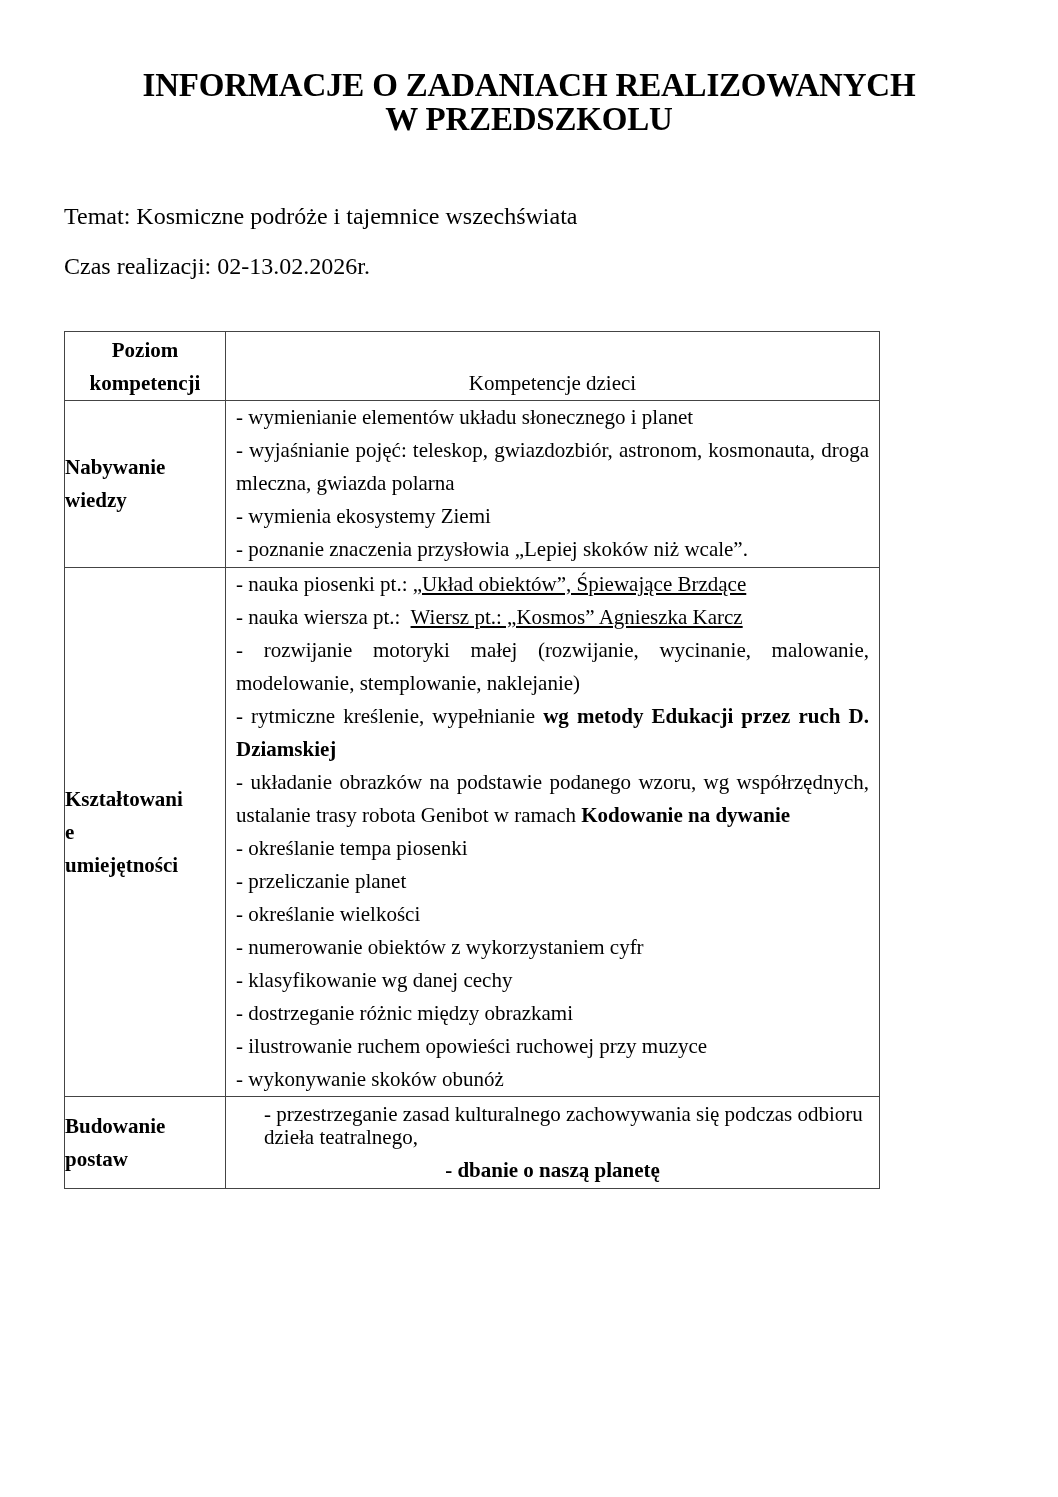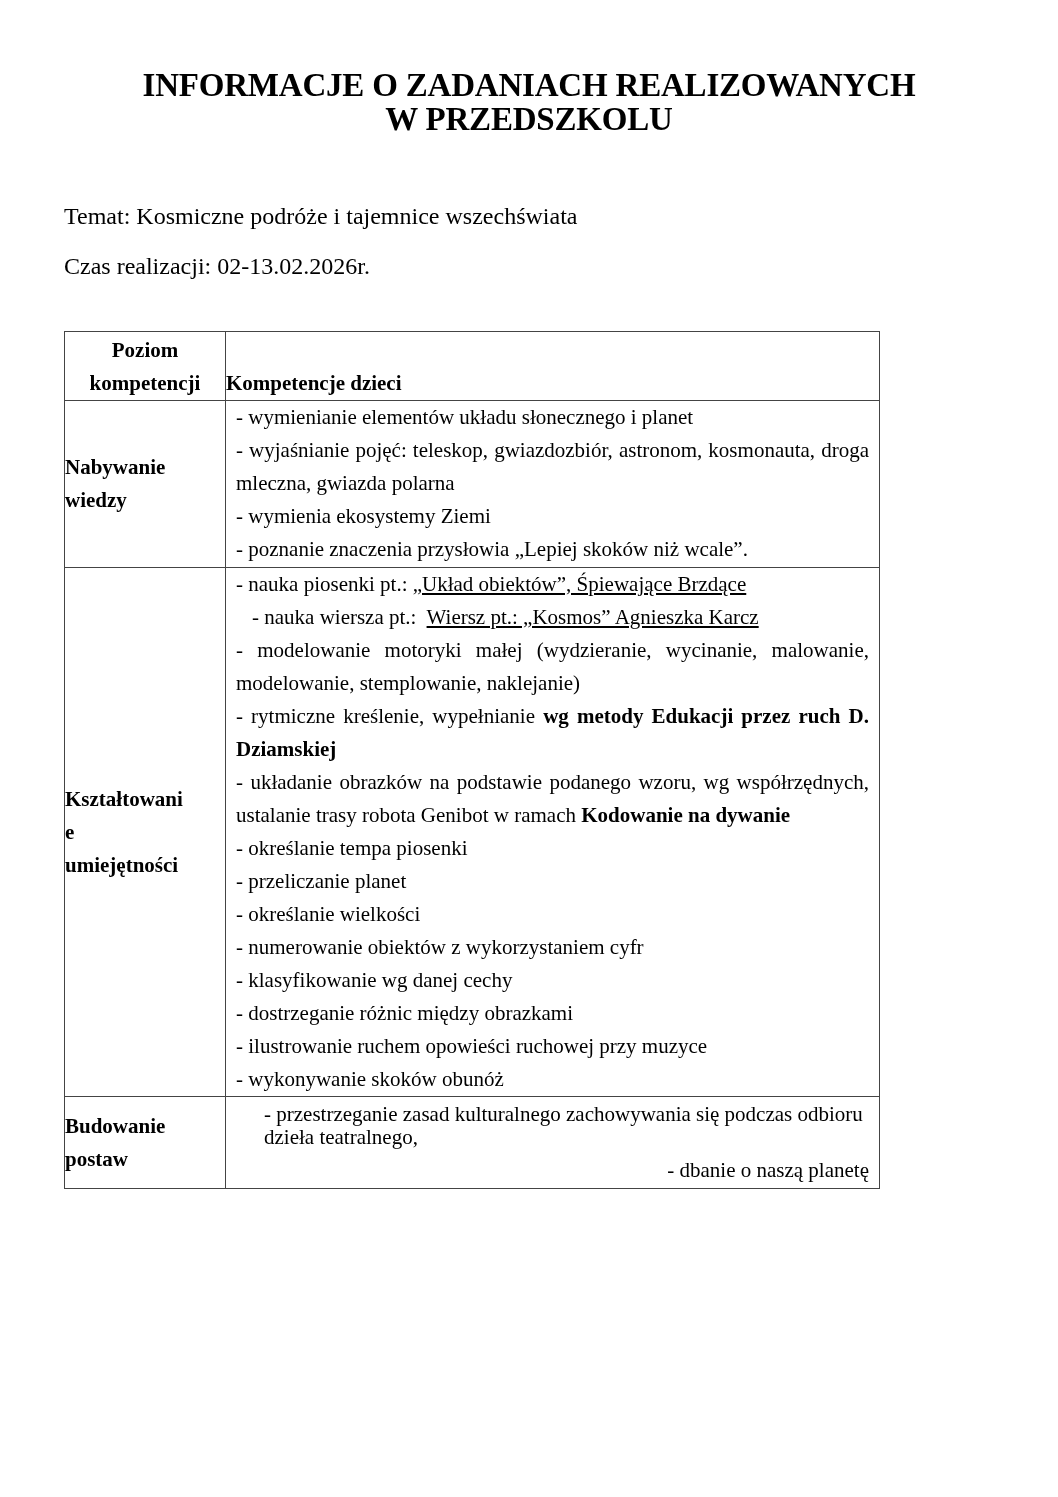--- a/index.html
+++ b/index.html
@@ -20,21 +20,21 @@
   table.comp {
     position: absolute; left: 64px; top: 331px; width: 816px;
     border-collapse: collapse; font-size: 21px;
   }
   table.comp td, table.comp th {
     border: 1.3px solid #444; padding: 0; vertical-align: top;
   }
   .col-level { width: 160px; font-weight: bold; vertical-align: middle !important; }
   .col-comp { padding-left: 10px !important; padding-right: 10px !important; }
   .hdr-level { text-align: center; font-weight: bold; font-size: 21px; line-height: 33px; padding-top: 2px !important; }
-  .hdr-comp { text-align: left; font-weight: bold; font-size: 21px; vertical-align: bottom !important; line-height: 33px; padding-bottom: 0 !important; }
+  .hdr-comp { text-align: center; font-weight: normal; font-size: 21px; vertical-align: bottom !important; line-height: 33px; padding-bottom: 0 !important; }
   .level-label { line-height: 33px; display: block; }
   .item { display: block; line-height: 33px; text-align: justify; }
   .item.tight { line-height: 23px; }
   .item.justify-last { text-align: justify; text-align-last: justify; }
   .u { text-decoration: underline; }
   .b { font-weight: bold; }
   .row1 td.col-comp { padding-top: 0; padding-bottom: 1px; }
   .row3 td.col-comp { padding-top: 6px !important; padding-bottom: 6px !important; }
 </style>
 </head>
@@ -75,23 +75,23 @@
     <td class="col-level">
       <span class="level-label">Kształtowani</span>
       <span class="level-label">e</span>
       <span class="level-label">umiejętności</span>
     </td>
     <td class="col-comp">
       <span class="item">
         <span>- nauka piosenki  pt.: </span><span class="u">„Układ obiektów”, Śpiewające Brzdące</span>
       </span>
       <span class="item">
-        <span style="white-space:pre;margin-left:16px;">- nauka wiersza pt.:  </span><span class="u">Wiersz pt.: „Kosmos” Agnieszka Karcz</span>
+        <span style="white-space:pre;">- nauka wiersza pt.:  </span><span class="u">Wiersz pt.: „Kosmos” Agnieszka Karcz</span>
       </span>
-      <span class="item justify-last">- modelowanie motoryki małej (wydzieranie, wycinanie, malowanie,</span>
+      <span class="item justify-last">- rozwijanie motoryki małej (rozwijanie, wycinanie, malowanie,</span>
       <span class="item">modelowanie, stemplowanie, naklejanie)</span>
       <span class="item">
         <span>- rytmiczne kreślenie, wypełnianie </span><span class="b">wg metody Edukacji przez ruch D. Dziamskiej</span>
       </span>
       <span class="item">
         <span>- układanie obrazków na podstawie podanego wzoru, wg współrzędnych, ustalanie trasy robota Genibot w ramach </span><span class="b">Kodowanie na dywanie</span>
       </span>
       <span class="item">- określanie tempa piosenki</span>
       <span class="item">- przeliczanie planet</span>
       <span class="item">- określanie wielkości</span>
@@ -103,17 +103,17 @@
     </td>
   </tr>
 
   <tr class="row3">
     <td class="col-level">
       <span class="level-label">Budowanie</span>
       <span class="level-label">postaw</span>
     </td>
     <td class="col-comp">
       <span class="item tight" style="text-align:left;margin-left:28px;">- przestrzeganie zasad kulturalnego zachowywania się podczas odbioru dzieła teatralnego,</span>
-      <span class="item tight" style="text-align:right; margin-top:10px;">- dbanie o naszą planetę</span>
+      <span class="item tight" style="text-align:center; margin-top:10px;font-weight:bold;">- dbanie o naszą planetę</span>
     </td>
   </tr>
 </tbody>
   </table>
 
 </body></html>

